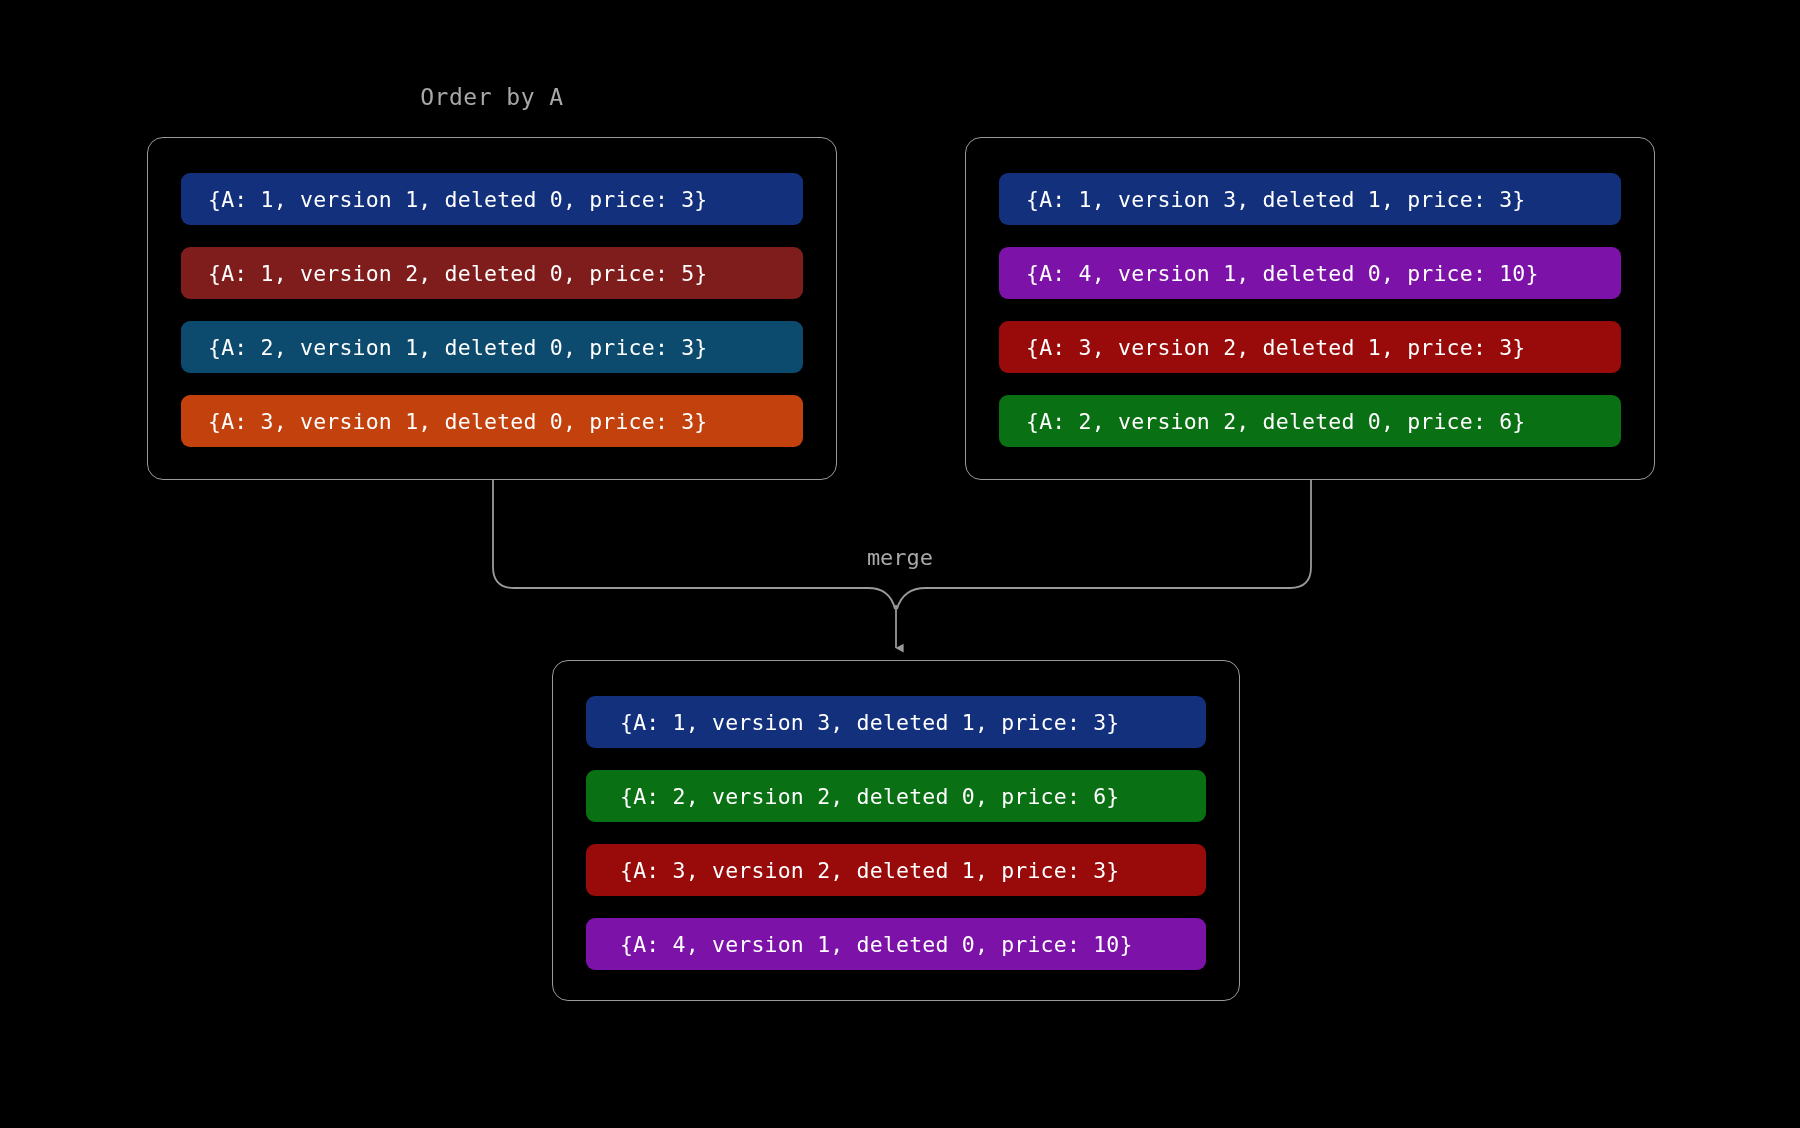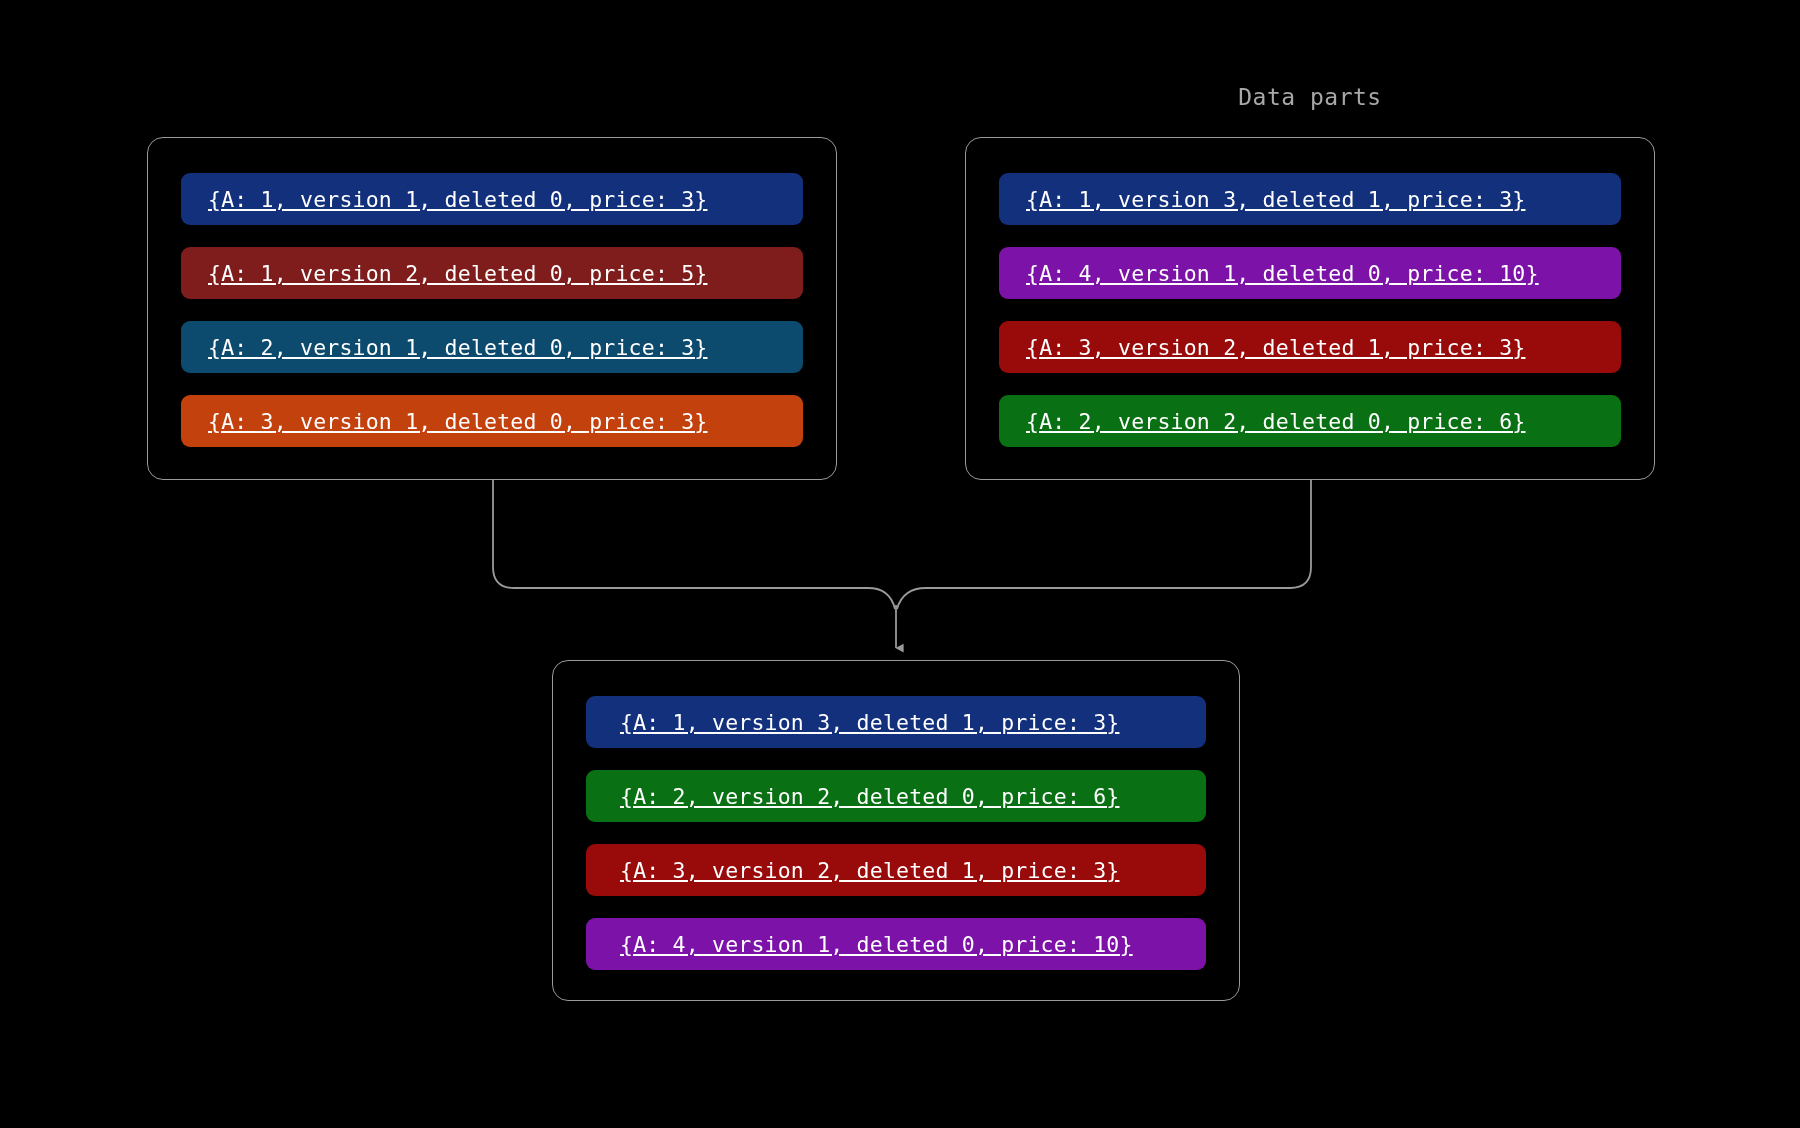--- a/index.html
+++ b/index.html
@@ -102,21 +102,20 @@
     display: flex;
     align-items: center;
     padding-left: 27px;
     box-sizing: border-box;
     font-family: "DejaVu Sans Mono", "Liberation Mono", monospace;
     font-size: 21.5px;
     letter-spacing: 0.2px;
     color: #ffffff;
     white-space: nowrap;
     overflow: hidden;
-    text-decoration: underline;
   }
   #panel-merged .record-chip {
     padding-left: 34px;
   }
 
   
 
   
   #merge-label {
     position: absolute;
@@ -142,41 +141,42 @@
       </marker>
     </defs>
 
     <path d="M 493,480 L 493,567 Q 493,588 514,588 L 868,588 Q 890,588 895,609" fill="none" stroke="#9a9a9a" stroke-width="1.8"></path>
 
     <path d="M 1311,480 L 1311,567 Q 1311,588 1290,588 L 926,588 Q 903,588 897,609" fill="none" stroke="#9a9a9a" stroke-width="1.8"></path>
 
     <path d="M 896,605 L 896,648" fill="none" stroke="#9a9a9a" stroke-width="1.8" marker-end="url(#arrowhead)"></path>
   </svg>
 
+  <div class="panel-title" id="title-order-by-a">Order by A</div>
 
   <div class="panel" id="panel-order-by-a">
     <div class="row-list">
         <div class="record-chip" style="background: rgb(19, 48, 125);">{A: 1, version 1, deleted 0, price: 3}</div>
         <div class="record-chip" style="background: #7f1d1d;">{A: 1, version 2, deleted 0, price: 5}</div>
         <div class="record-chip" style="background: #0c4a6e;">{A: 2, version 1, deleted 0, price: 3}</div>
         <div class="record-chip" style="background: #c2410c;">{A: 3, version 1, deleted 0, price: 3}</div>
       </div>
   </div>
 
-  <div class="panel-title" id="title-data-parts">Data parts</div>
 
   <div class="panel" id="panel-data-parts">
     <div class="row-list">
         <div class="record-chip" style="background: rgb(19, 48, 125);">{A: 1, version 3, deleted 1, price: 3}</div>
         <div class="record-chip" style="background: rgb(125, 18, 168);">{A: 4, version 1, deleted 0, price: 10}</div>
         <div class="record-chip" style="background: rgb(153, 10, 10);">{A: 3, version 2, deleted 1, price: 3}</div>
         <div class="record-chip" style="background: rgb(10, 112, 20);">{A: 2, version 2, deleted 0, price: 6}</div>
       </div>
   </div>
 
+  <div id="merge-label">merge</div>
 
   <div class="panel" id="panel-merged">
     <div class="row-list">
         <div class="record-chip" style="background: rgb(19, 48, 125);">{A: 1, version 3, deleted 1, price: 3}</div>
         <div class="record-chip" style="background: rgb(10, 112, 20);">{A: 2, version 2, deleted 0, price: 6}</div>
         <div class="record-chip" style="background: rgb(153, 10, 10);">{A: 3, version 2, deleted 1, price: 3}</div>
         <div class="record-chip" style="background: rgb(125, 18, 168);">{A: 4, version 1, deleted 0, price: 10}</div>
       </div>
   </div>
 

